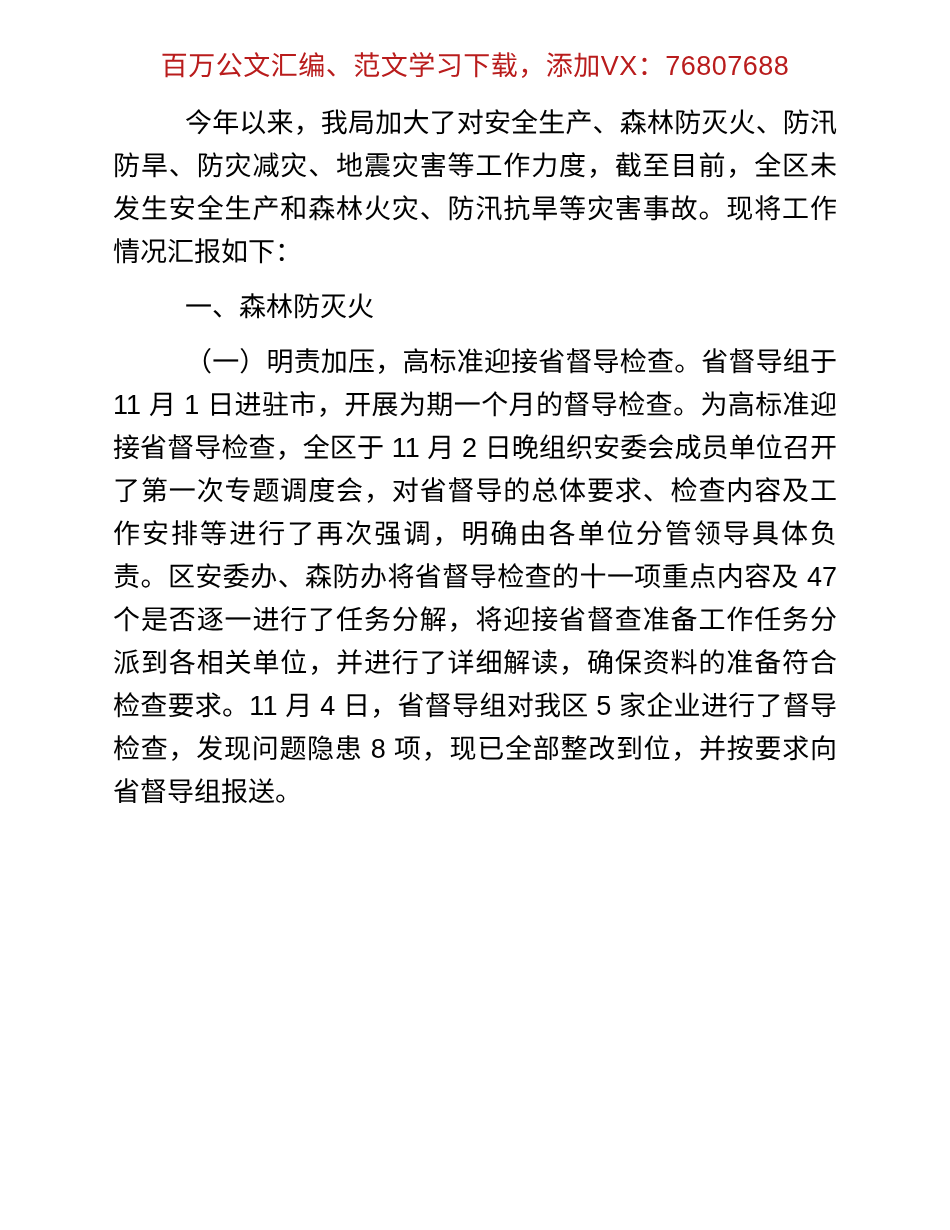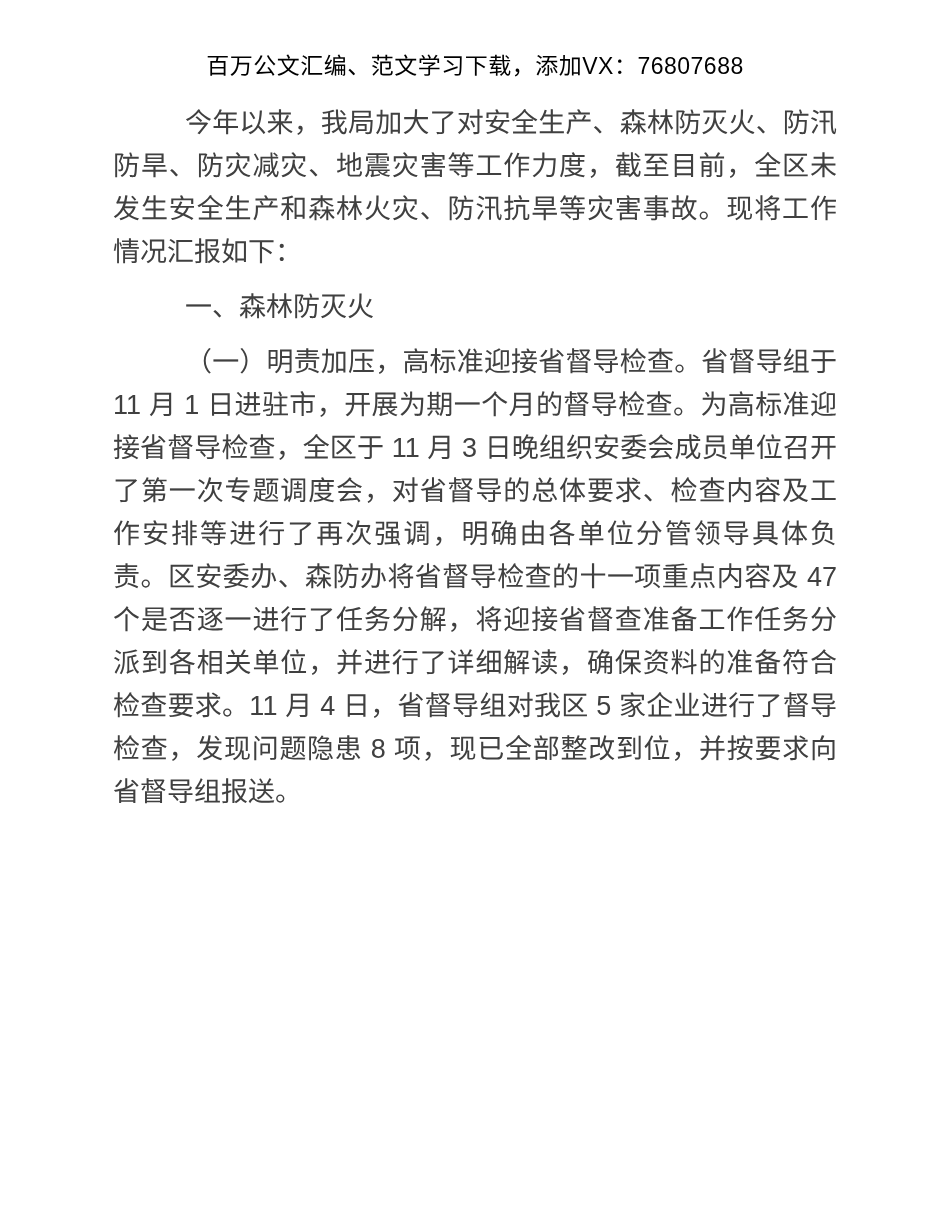--- a/index.html
+++ b/index.html
@@ -15,42 +15,42 @@
     margin: 0 auto;
     background: #ffffff;
     overflow: hidden;
     font-family: "Liberation Sans", "DejaVu Sans", sans-serif;
     color: #000000;
   }
 
   .notice {
     margin-top: 50px;
     text-align: center;
-    font-size: 23px;
+    font-size: 27px;
     line-height: 32px;
-    color: #000000;
+    color: #b91c1c;
     letter-spacing: 0.5px;
   }
 
   .doc-title {
     margin: 32px auto 0;
     width: 740px;
     text-align: center;
     font-size: 34px;
     line-height: 46px;
     font-weight: 600;
     color: #000000;
   }
 
   .doc-body {
     width: 724px;
     margin: 20px auto 0;
     font-size: 27px;
     line-height: 43px;
-    color: #404040;
+    color: #000000;
     text-align: justify;
     text-justify: inter-ideograph;
   }
 
   .doc-body p {
     margin: 0 0 12px 0;
     text-indent: 72px;
     word-break: break-all;
   }
 </style>
@@ -58,16 +58,16 @@
 <body>
 
 <div class="page">
 
   <div class="notice">百万公文汇编、范文学习下载，添加VX：76807688</div>
 
 
   <div class="doc-body">
     <p>今年以来，我局加大了对安全生产、森林防灭火、防汛防旱、防灾减灾、地震灾害等工作力度，截至目前，全区未发生安全生产和森林火灾、防汛抗旱等灾害事故。现将工作情况汇报如下：</p>
     <p>一、森林防灭火</p>
-    <p>（一）明责加压，高标准迎接省督导检查。省督导组于 11 月 1 日进驻市，开展为期一个月的督导检查。为高标准迎接省督导检查，全区于 11 月 3 日晚组织安委会成员单位召开了第一次专题调度会，对省督导的总体要求、检查内容及工作安排等进行了再次强调，明确由各单位分管领导具体负责。区安委办、森防办将省督导检查的十一项重点内容及 47 个是否逐一进行了任务分解，将迎接省督查准备工作任务分派到各相关单位，并进行了详细解读，确保资料的准备符合检查要求。11 月 4 日，省督导组对我区 5 家企业进行了督导检查，发现问题隐患 8 项，现已全部整改到位，并按要求向省督导组报送。</p>
+    <p>（一）明责加压，高标准迎接省督导检查。省督导组于 11 月 1 日进驻市，开展为期一个月的督导检查。为高标准迎接省督导检查，全区于 11 月 2 日晚组织安委会成员单位召开了第一次专题调度会，对省督导的总体要求、检查内容及工作安排等进行了再次强调，明确由各单位分管领导具体负责。区安委办、森防办将省督导检查的十一项重点内容及 47 个是否逐一进行了任务分解，将迎接省督查准备工作任务分派到各相关单位，并进行了详细解读，确保资料的准备符合检查要求。11 月 4 日，省督导组对我区 5 家企业进行了督导检查，发现问题隐患 8 项，现已全部整改到位，并按要求向省督导组报送。</p>
   </div>
 
 </div>
 
 </body></html>

